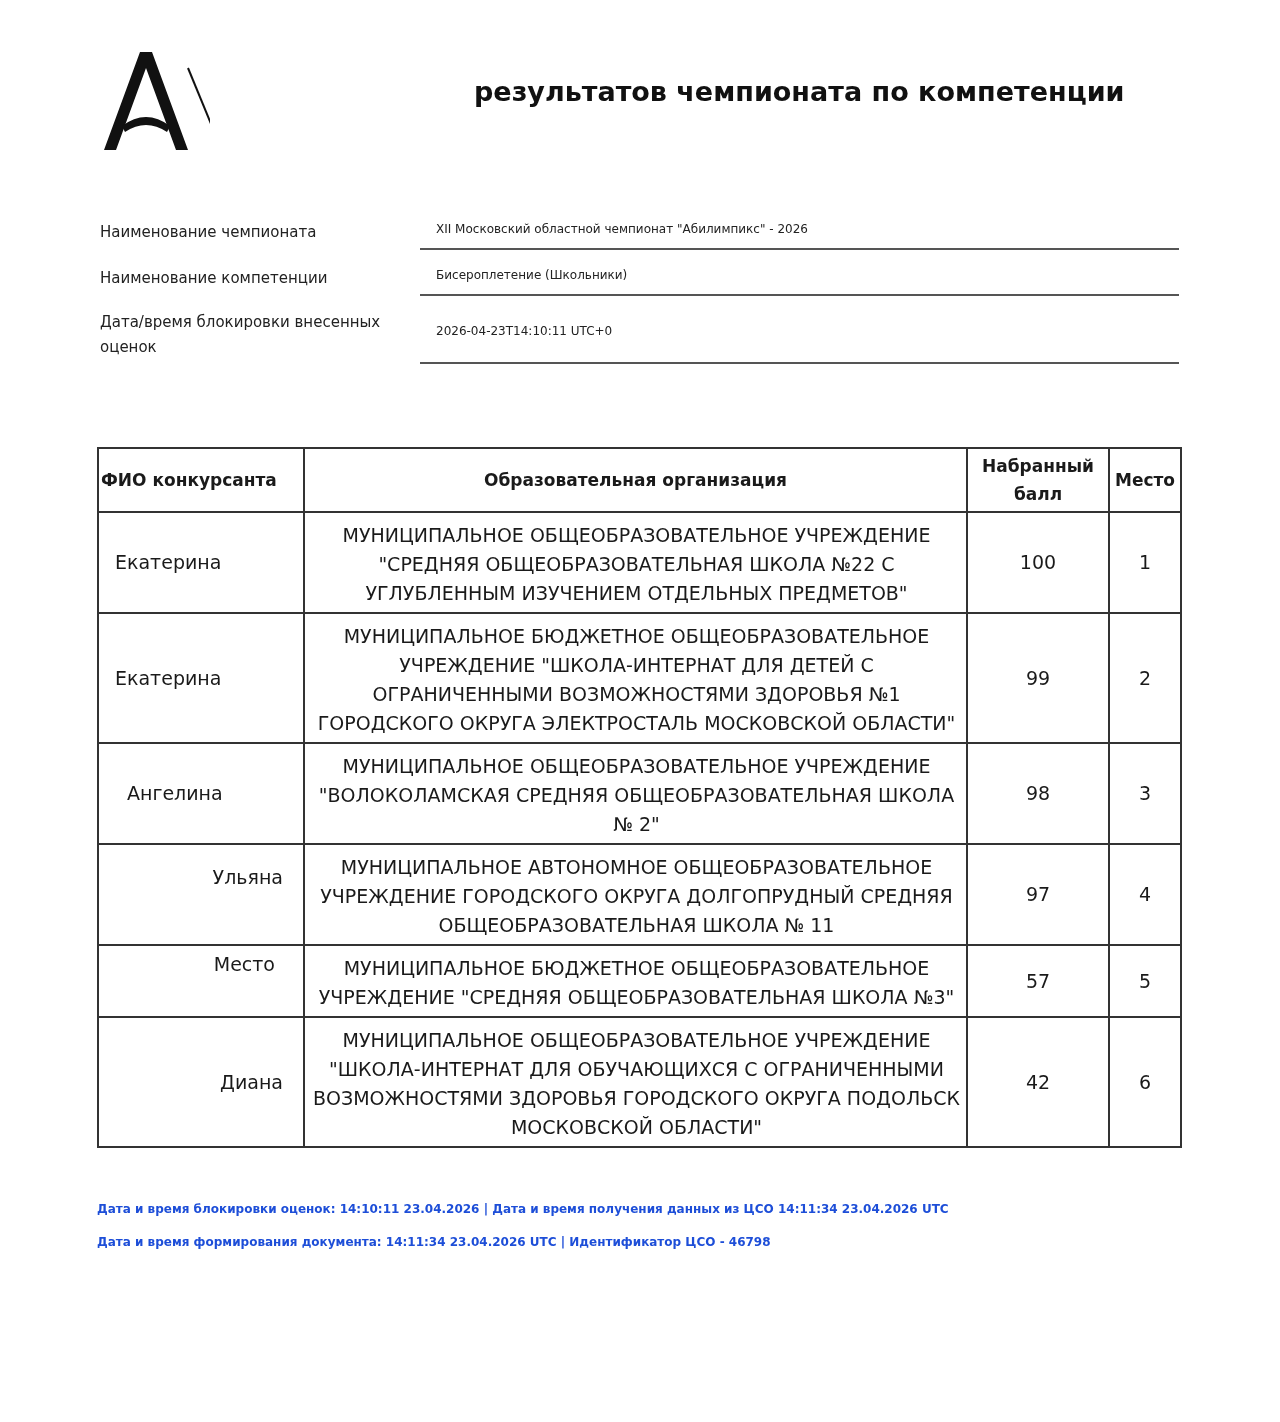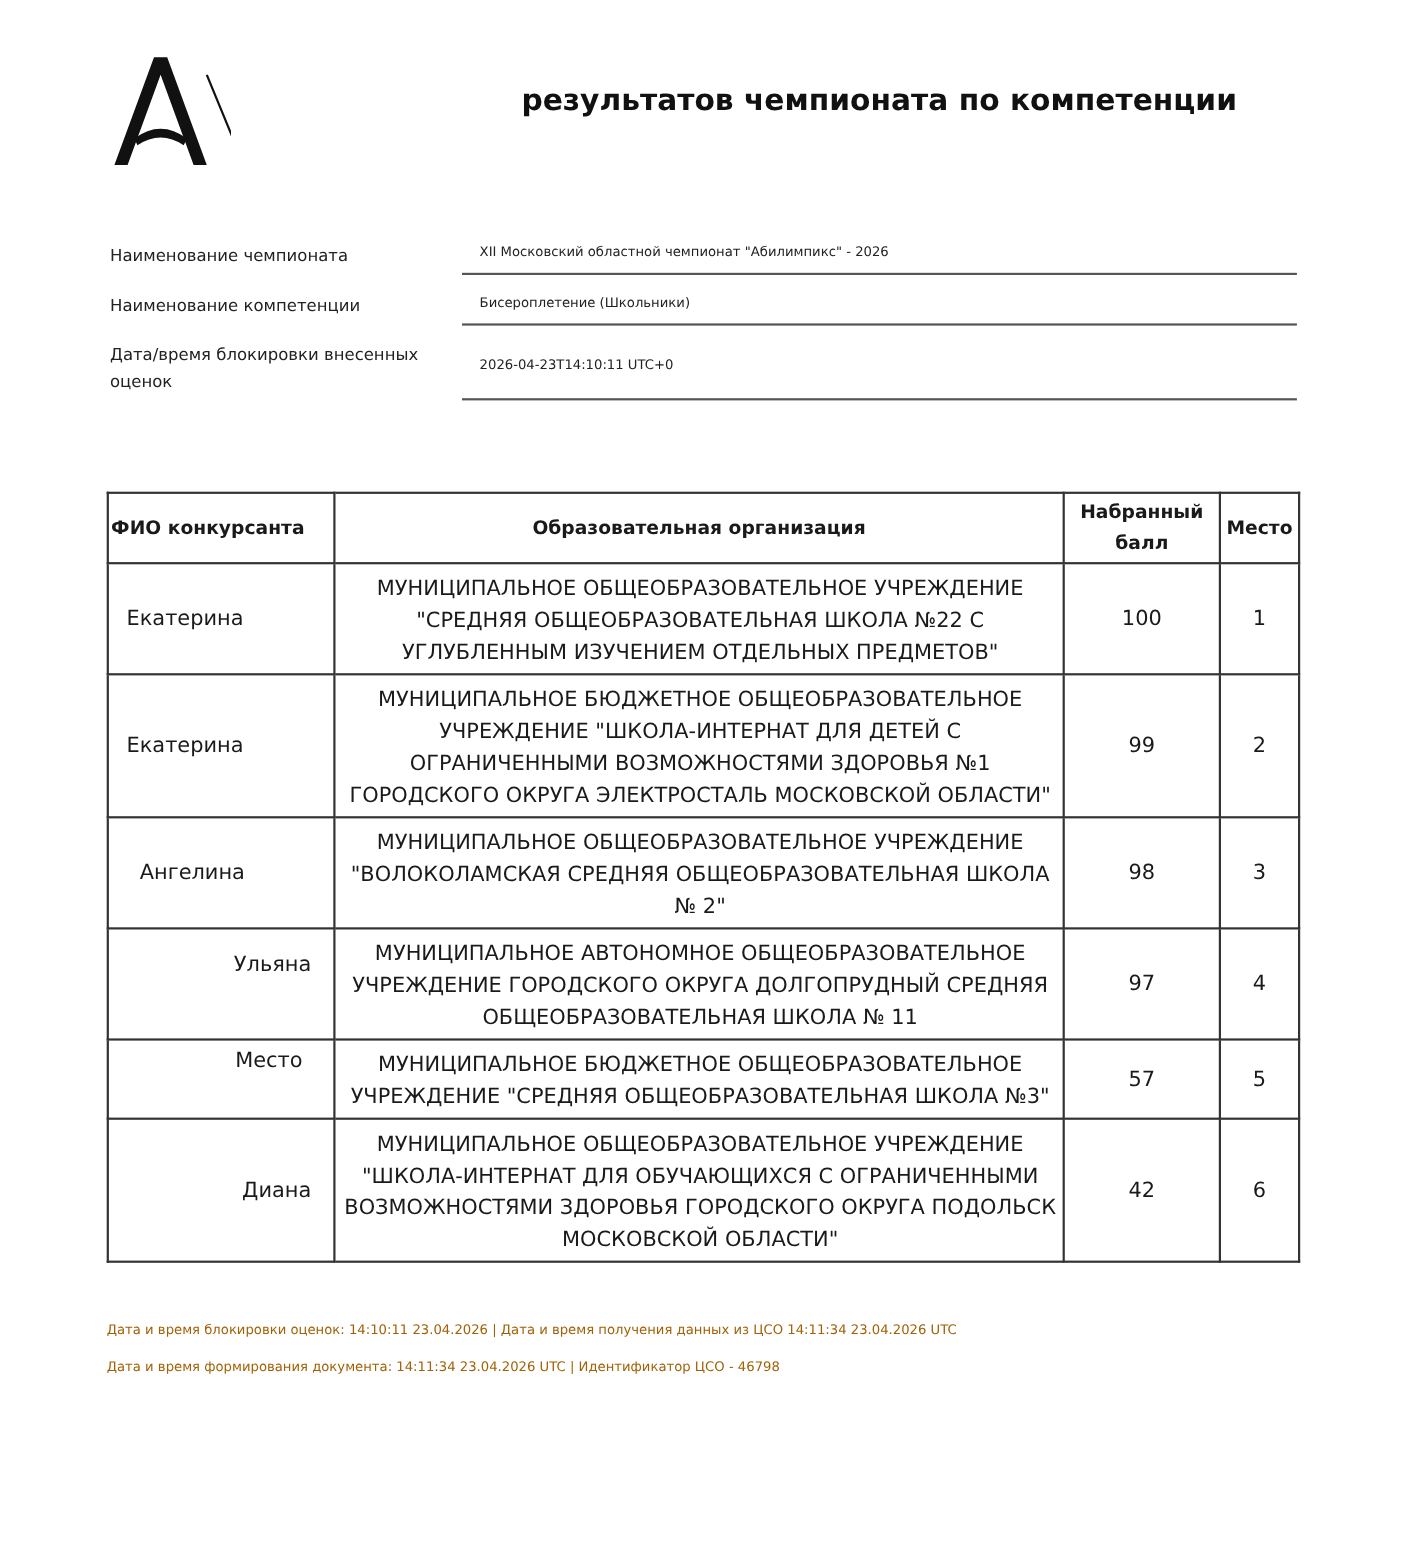--- a/index.html
+++ b/index.html
@@ -13,21 +13,21 @@
   .info-label { position: absolute; left: 0; font-size: 15px; line-height: 25px; color: #222; width: 310px; }
   .info-value { position: absolute; left: 336px; font-size: 12px; color: #222; white-space: nowrap; }
   .info-line { position: absolute; left: 320px; width: 759px; height: 2px; background: #555; }
   table { position: absolute; left: 97px; top: 447px; width: 1085px; border-collapse: collapse; }
   th, td { border: 2px solid #333; padding: 0; }
   th { font-weight: bold; font-size: 17px; height: 62px; text-align: center; line-height: 28px; }
   td { font-size: 19px; line-height: 29px; }
   td.org { text-align: center; padding-left: 2px; padding-top: 8px; padding-bottom: 4px; vertical-align: top; }
   td.num { text-align: center; vertical-align: middle; }
   td.name { vertical-align: middle; }
-  .footer { position: absolute; left: 97px; font-size: 12px; color: #a16207; white-space: nowrap; }
+  .footer { position: absolute; left: 97px; font-size: 12px; color: #1d4ed8; white-space: nowrap; font-weight: bold; }
 </style>
 </head>
 <body>
 
 <div class="logo">
   <svg width="110" height="110" viewBox="0 0 110 110">
     <polygon points="40,2 52,2 88,100 76,100 46,18 16,100 4,100" fill="#111"></polygon>
     <path d="M22,76 Q46,58 70,76 L67,82 Q46,68 25,82 Z" fill="#111"></path>
     <line x1="88" y1="18" x2="116" y2="86" stroke="#111" stroke-width="2"></line>
   </svg>

